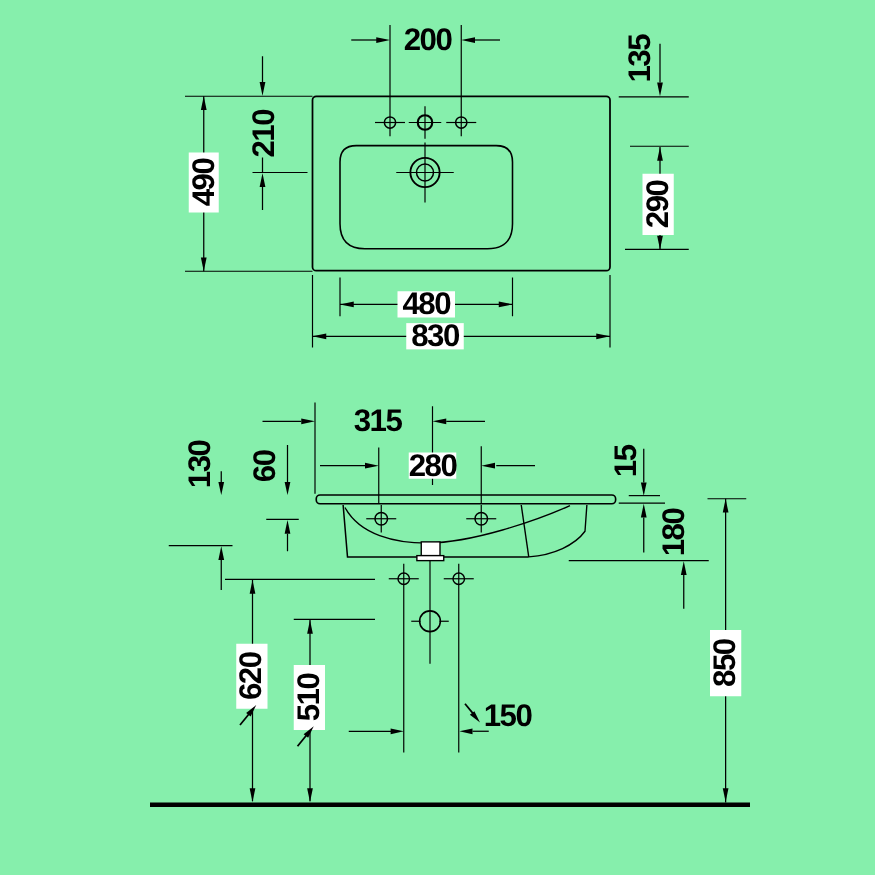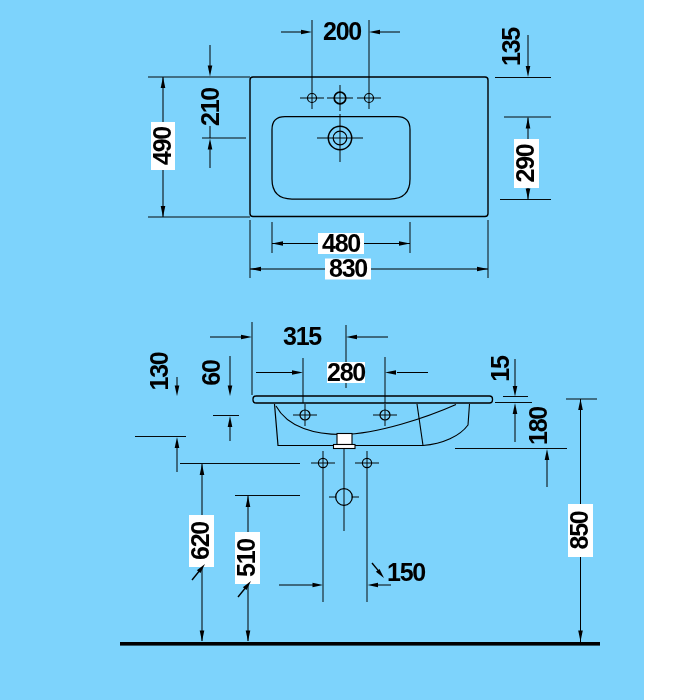--- a/index.html
+++ b/index.html
@@ -1,16 +1,16 @@
 <!DOCTYPE html>
 <html><head>
 <meta charset="utf-8">
 <style>
   html,body{margin:0;padding:0;background:#fff;}
-  .stage{width:644px;height:700px;position:relative;background:#7dd3fc;overflow:hidden;}
+  .stage{width:700px;height:700px;position:relative;background:#86efac;overflow:hidden;}
   svg{display:block;}
   text{font-family:"Liberation Sans","DejaVu Sans",sans-serif;font-weight:bold;
        font-size:25px;letter-spacing:-1.2px;fill:#000;}
   .ln{stroke:#000;stroke-width:1;fill:none;}
   .outline{stroke:#000;stroke-width:1.4;fill:none;}
   .thin{stroke:#000;stroke-width:0.95;fill:none;}
   .ah{fill:#000;stroke:none;}
   .mask{fill:#fff;stroke:none;}
 </style>
 </head>

